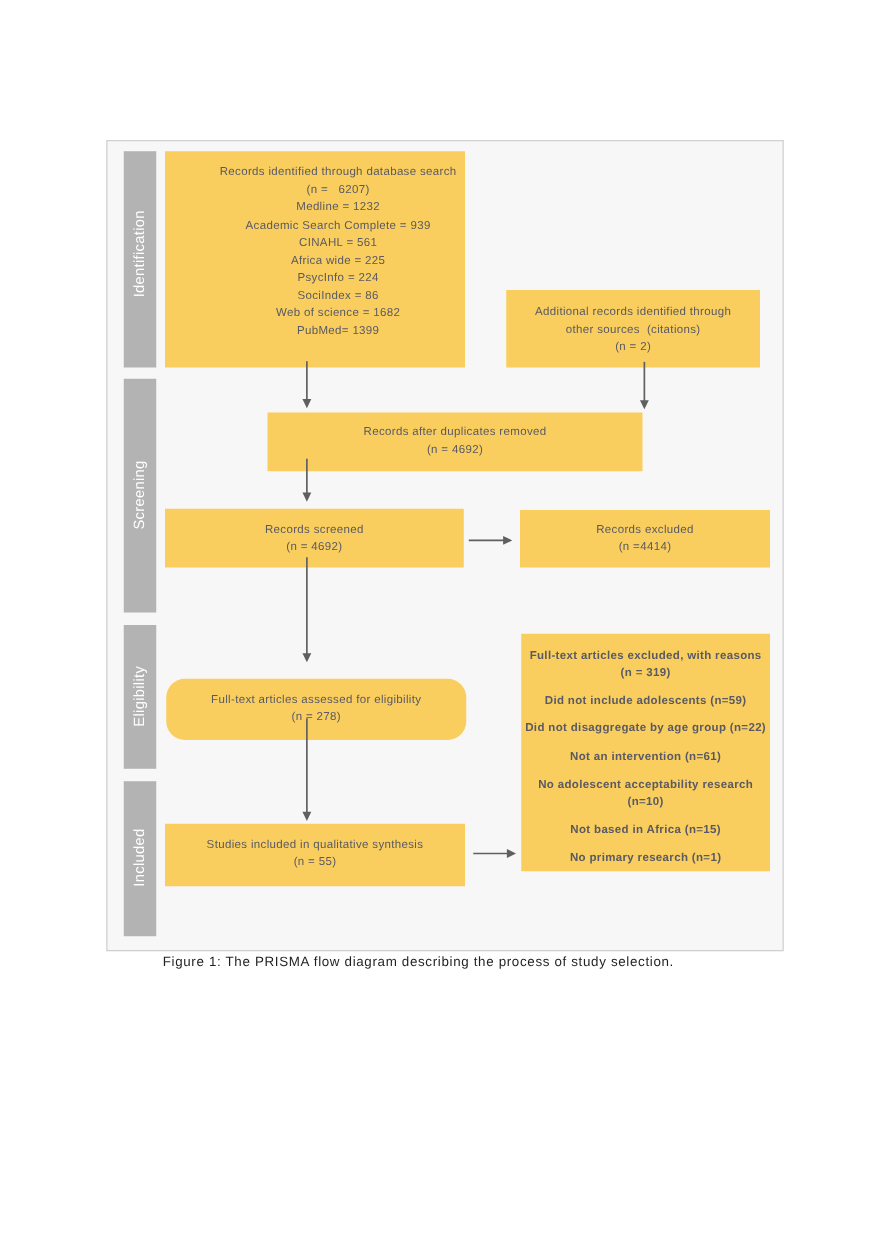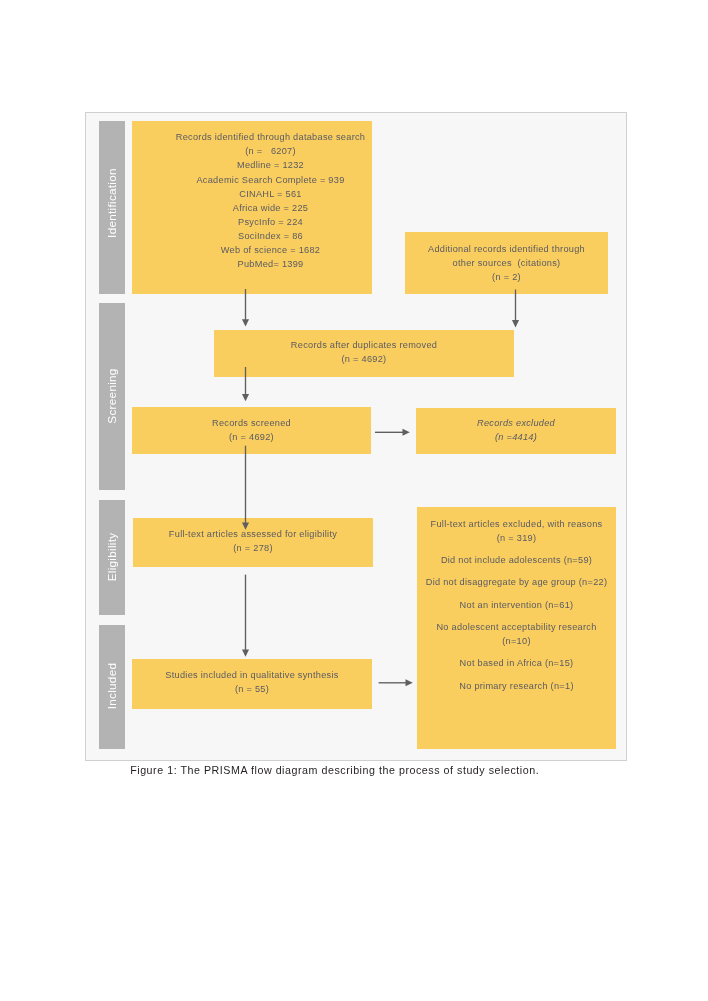--- a/index.html
+++ b/index.html
@@ -142,35 +142,35 @@
         </div>
       </div>
 
     <div class="box" id="box-screened" style="left:46px;top:294px;width:239px;height:47px;">
         <div class="txt" style="top: 8.9px;">
           <span class="ln">Records screened</span>
           <span class="ln">(n = 4692)</span>
         </div>
       </div>
 
-    <div class="box" id="box-excluded" style="left:330px;top:295px;width:200px;height:46px;font-style:italic;">
+    <div class="box" id="box-excluded" style="left:330px;top:295px;width:200px;height:46px;">
         <div class="txt" style="top: 8.3px;">
           <span class="ln">Records excluded</span>
           <span class="ln">(n =4414)</span>
         </div>
       </div>
 
-    <div class="box" id="box-eligibility" style="left:47px;top:405px;width:240px;height:49px;">
+    <div class="box" id="box-eligibility" style="left:47px;top:430px;width:240px;height:49px;border-radius:15px;">
         <div class="txt" style="top: 9.4px;">
           <span class="ln">Full-text articles assessed for eligibility</span>
           <span class="ln">(n = 278)</span>
         </div>
       </div>
 
-    <div class="box" id="box-excluded-reasons" style="left:331px;top:394px;width:199px;height:242px;">
+    <div class="box" id="box-excluded-reasons" style="left:331px;top:394px;width:199px;height:190px;font-weight:bold;">
         <div class="txt" style="top: 9.8px;">
           <span class="ln">Full-text articles excluded, with reasons</span>
           <span class="ln">(n = 319)</span>
           <span class="ln gap"></span>
           <span class="ln">Did not include adolescents (n=59)</span>
           <span class="ln gap"></span>
           <span class="ln">Did not disaggregate by age group (n=22)</span>
           <span class="ln gap"></span>
           <span class="ln">Not an intervention (n=61)</span>
           <span class="ln gap"></span>

